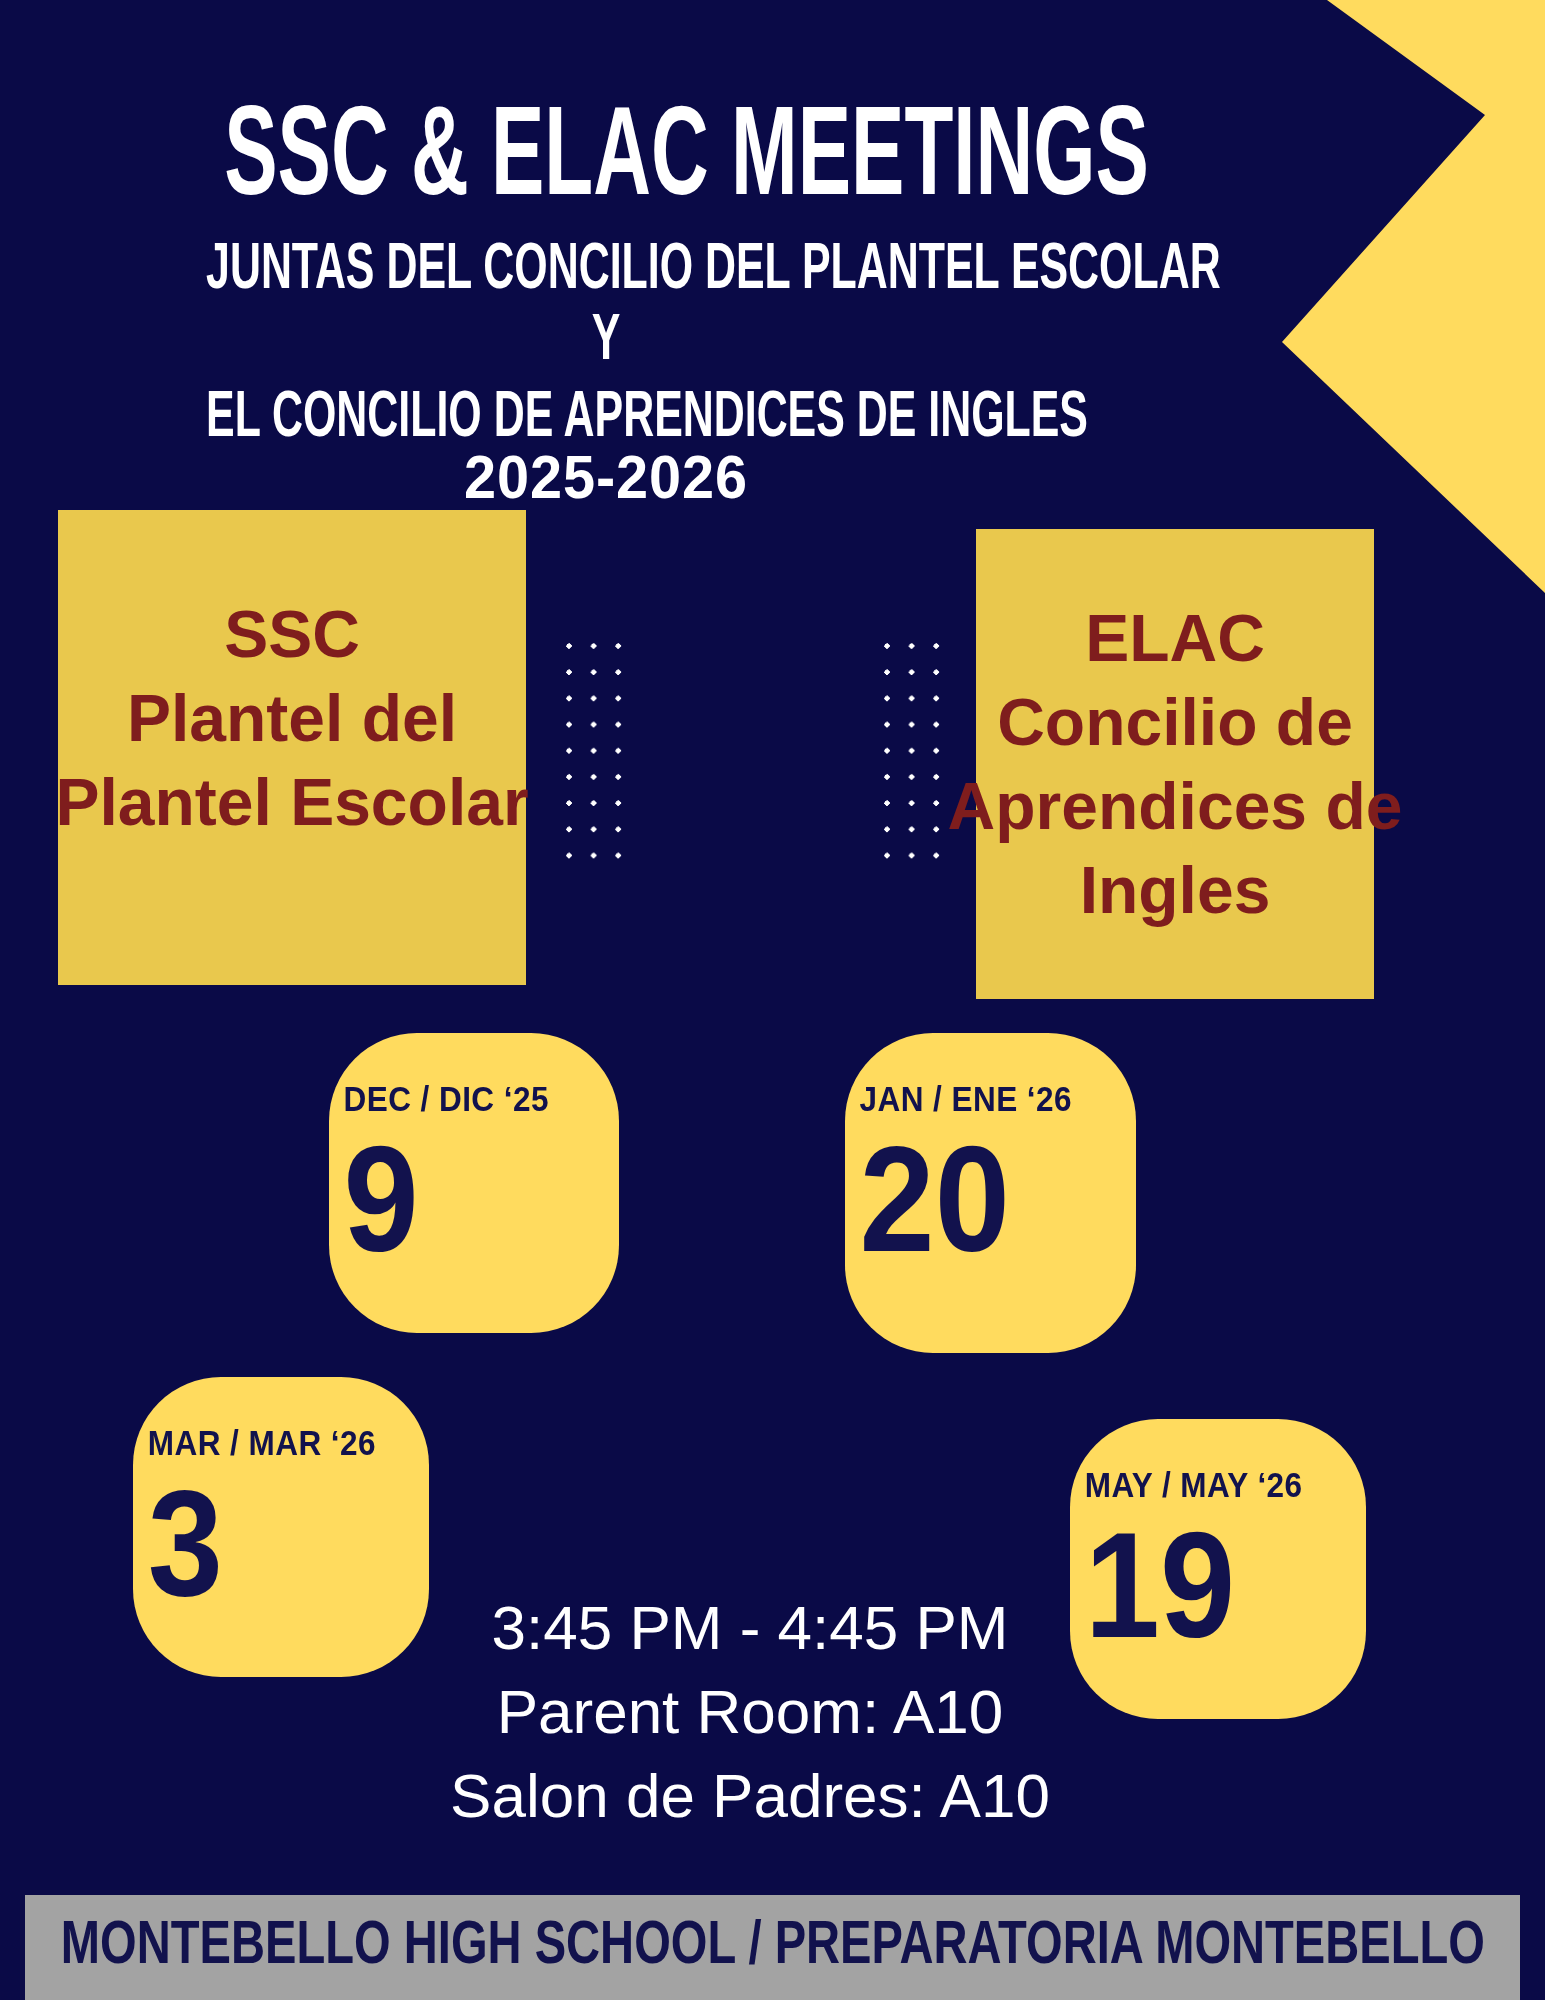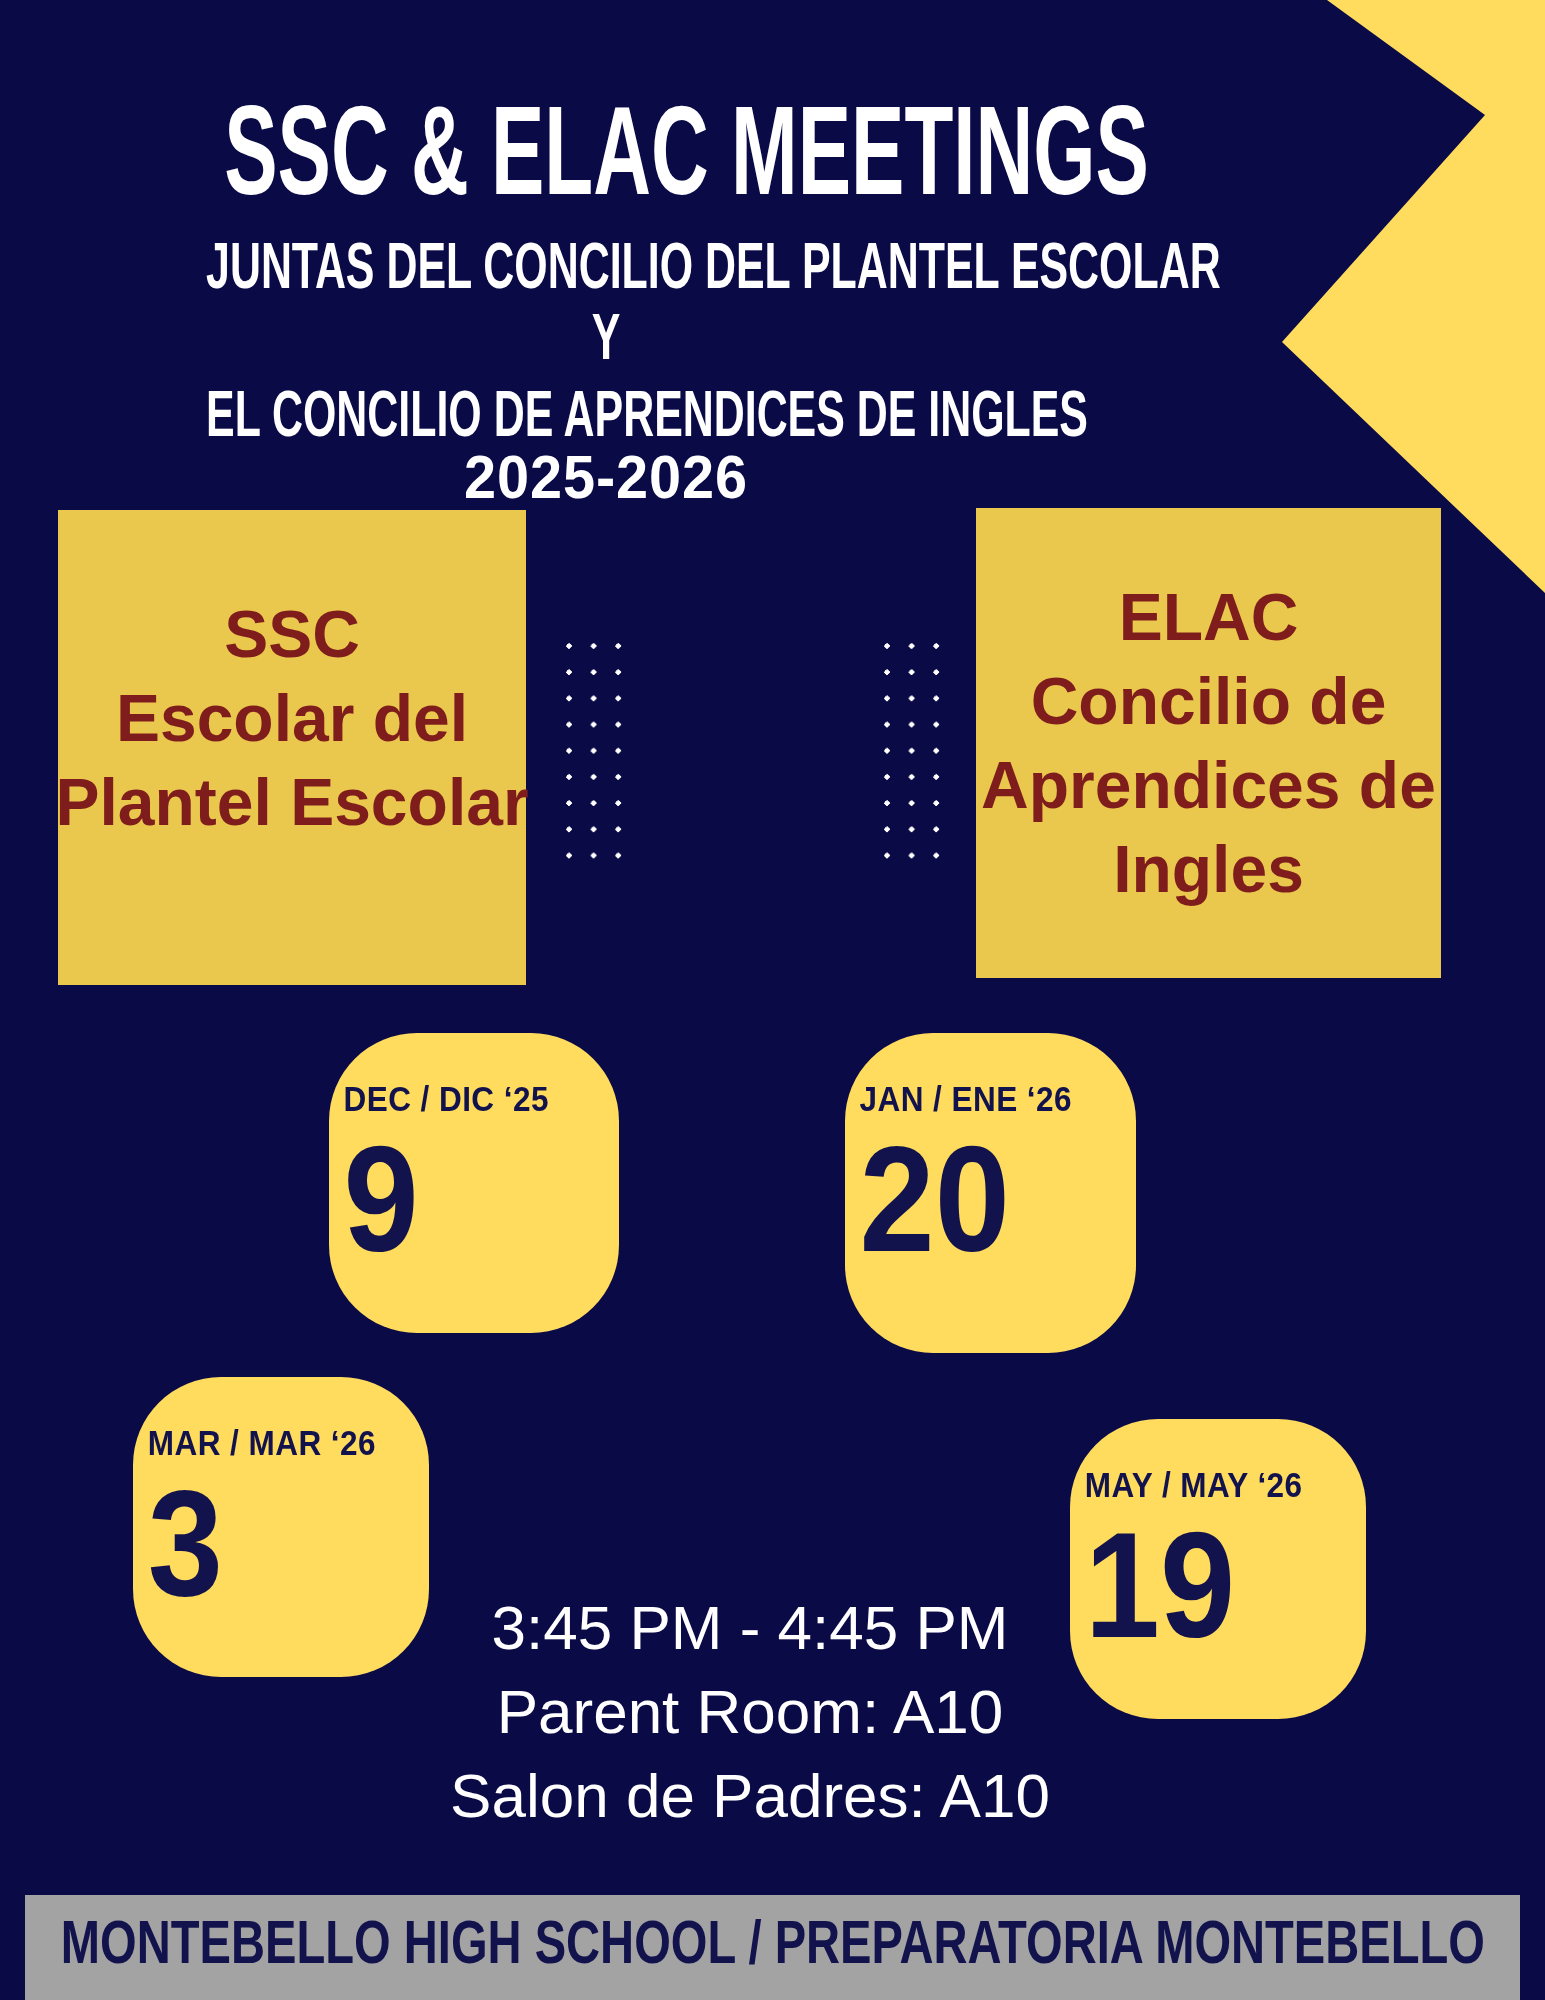--- a/index.html
+++ b/index.html
@@ -39,21 +39,21 @@
     display: flex;
     flex-direction: column;
     align-items: center;
     justify-content: center;
     text-align: center;
     font-weight: 700;
     box-sizing: border-box;
   }
   .council .c-line { font-size: 66px; line-height: 84px; white-space: nowrap; }
   .ssc  { left: 58px;  top: 510px; width: 468px; height: 475px; padding-bottom: 60px; }
-  .elac { left: 976px; top: 508px; width: 465px; height: 470px; }
+  .elac { left: 976px; top: 529px; width: 398px; height: 470px; }
   
   .dots {
     position: absolute;
     width: 56px; height: 216px;
     background-image: radial-gradient(circle 2.6px at 3px 3px, #FFFFFF 98%, transparent 100%);
     background-size: 24.6px 26.2px;
   }
   .dots-left  { left: 566px; top: 643px; }
   .dots-right { left: 884px; top: 643px; }
   
@@ -127,21 +127,21 @@
   <div class="header">
     <div class="title">SSC &amp; ELAC MEETINGS</div>
     <div class="sub1">JUNTAS DEL CONCILIO DEL PLANTEL ESCOLAR</div>
     <div class="sub2">Y</div>
     <div class="sub3">EL CONCILIO DE APRENDICES DE INGLES</div>
     <div class="years">2025-2026</div>
   </div>
 
   <section class="council ssc">
     <div class="c-line">SSC</div>
-    <div class="c-line">Escolar del</div>
+    <div class="c-line">Plantel del</div>
     <div class="c-line">Plantel Escolar</div>
   </section>
 
   <section class="council elac">
     <div class="c-line">ELAC</div>
     <div class="c-line">Concilio de</div>
     <div class="c-line">Aprendices de</div>
     <div class="c-line">Ingles</div>
   </section>
 

